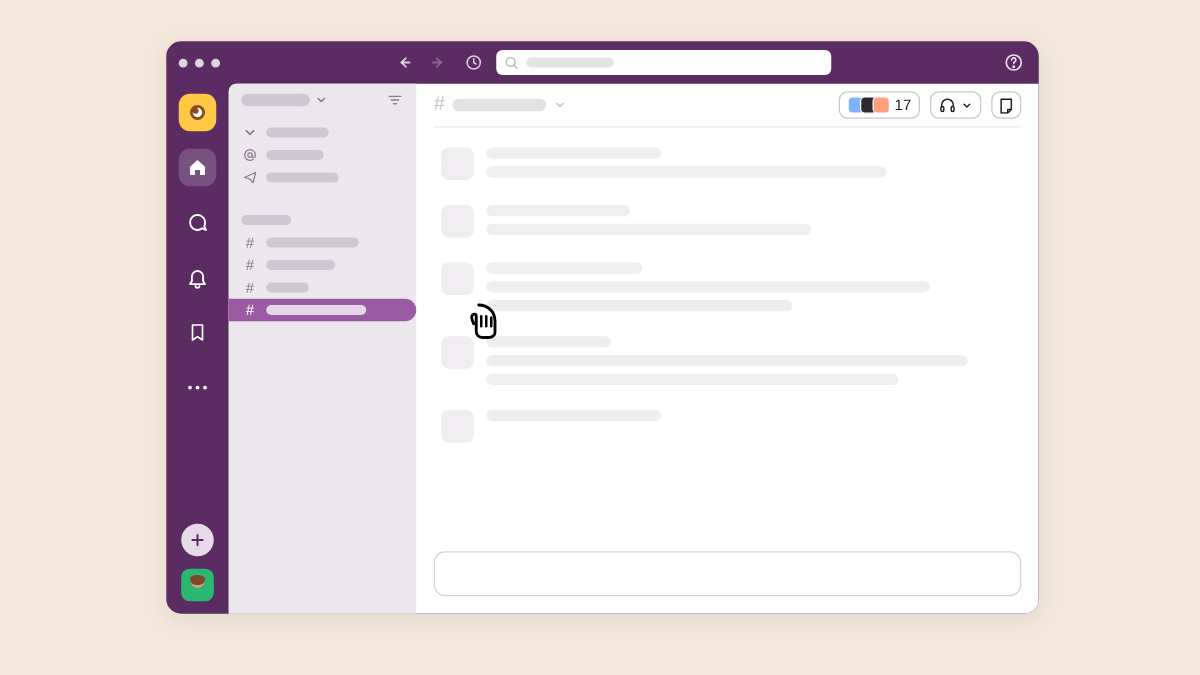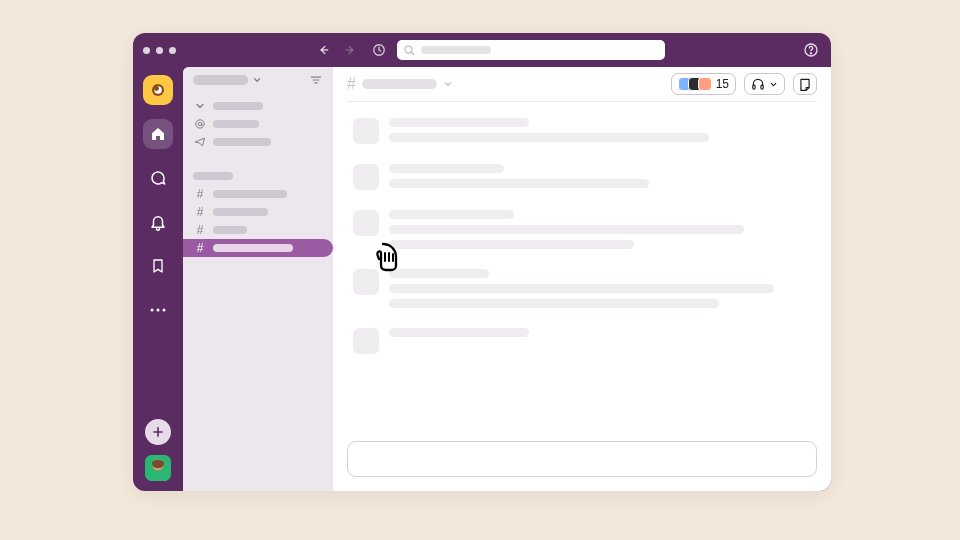--- a/index.html
+++ b/index.html
@@ -325,21 +325,21 @@
                 <polyline points="6 9 12 15 18 9"></polyline>
               </svg>
           </div>
           <div class="ch-actions">
             <div class="pill">
               <div class="faces" id="faces">
                   <div class="face" style="background: rgb(127, 179, 255);"></div>
                   <div class="face" style="background: rgb(44, 44, 44);"></div>
                   <div class="face" style="background: rgb(255, 159, 127);"></div>
                 </div>
-              <span>15</span>
+              <span>17</span>
             </div>
             <div class="pill">
               <svg width="14" height="14" viewBox="0 0 24 24" fill="none" stroke="#1d1c1d" stroke-width="2" stroke-linecap="round" stroke-linejoin="round">
                   <path d="M4 14v-2a8 8 0 0 1 16 0v2"></path>
                   <rect x="3" y="14" width="4" height="7" rx="2"></rect>
                   <rect x="17" y="14" width="4" height="7" rx="2"></rect>
                 </svg>
               <svg width="9" height="9" viewBox="0 0 24 24" fill="none" stroke="#1d1c1d" stroke-width="3" stroke-linecap="round" stroke-linejoin="round">
                   <polyline points="6 9 12 15 18 9"></polyline>
                 </svg>

